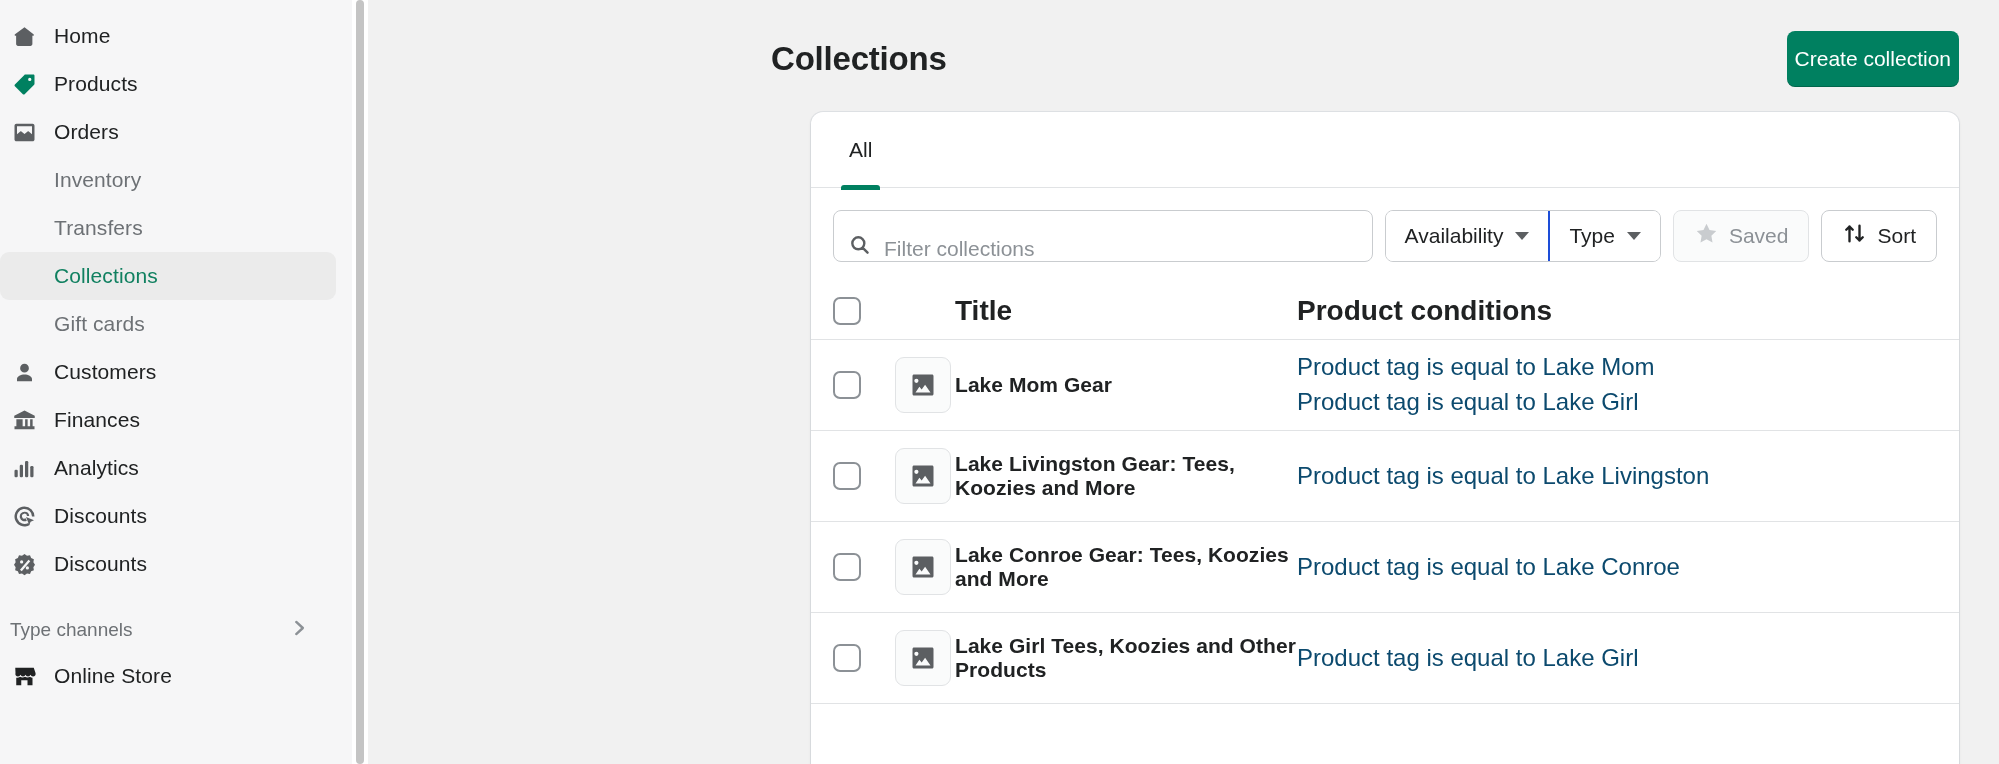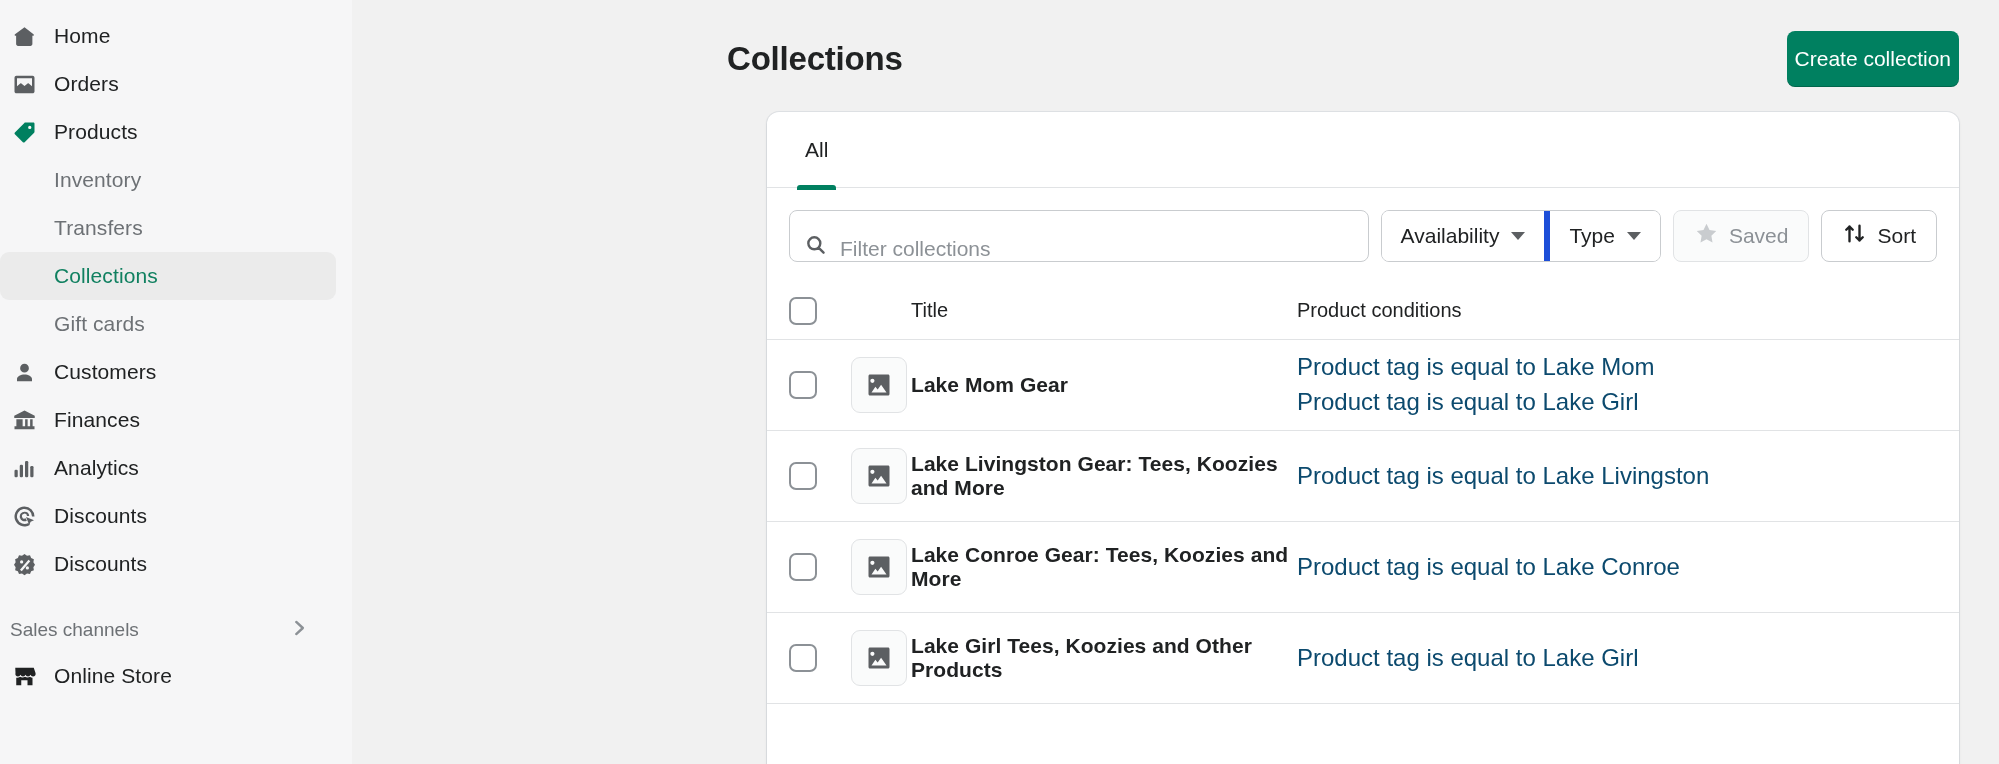--- a/index.html
+++ b/index.html
@@ -15,20 +15,21 @@
     background: #f1f1f1;
     color: #202223;
     -webkit-font-smoothing: antialiased;
   }
 
   .app {
     display: flex;
     width: 1999px;
     height: 764px;
     position: relative;
+    gap: 44px;
   }
 
   
   .sidebar {
     width: 352px;
     height: 764px;
     background: #f6f6f7;
     padding-top: 12px;
     position: relative;
     flex: 0 0 352px;
@@ -228,21 +229,21 @@
     overflow: hidden;
     background: #fff;
   }
   .seg-btn {
     display: flex;
     align-items: center;
     gap: 12px;
     padding: 0 19px;
     background: #ffffff;
     border: none;
-    border-right: 6px solid #1d4ed8;
+    border-right: 2px solid #1d4ed8;
     font-size: 21px;
     font-family: "Liberation Sans", sans-serif;
     color: #202223;
     cursor: pointer;
     height: 100%;
   }
   .seg-btn:last-child { border-right: none; }
 
   .caret {
     width: 0; height: 0;
@@ -279,22 +280,22 @@
     height: 58px;
     padding: 0 22px;
     border-bottom: 1px solid #e1e3e5;
   }
   .col-check { flex: 0 0 62px; display: flex; align-items: center; }
   .col-thumb { flex: 0 0 60px; }
   .col-title { flex: 1 1 auto; }
   .col-cond { flex: 0 0 640px; }
 
   .th {
-    font-size: 20px;
-    font-weight: normal;
+    font-size: 28px;
+    font-weight: bold;
     color: #202223;
   }
 
   .cbox {
     width: 28px;
     height: 28px;
     border: 2px solid #8c9196;
     border-radius: 7px;
     background: #fff;
     cursor: pointer;
@@ -343,33 +344,33 @@
         <svg width="25" height="25" viewBox="0 0 20 20">
             <path fill="#5c5f62" d="M10 2.6 2.4 8.2c-.3.2-.4.6-.2.9.2.3.6.4.9.2l.2-.1V16c0 .8.7 1.5 1.5 1.5h10c.8 0 1.5-.7 1.5-1.5V9.2l.2.1c.3.2.7.1.9-.2.2-.3.1-.7-.2-.9L10 2.6Z"></path>
           </svg>
       </span>
       <span class="nav-label">Home</span>
     </div>
 
     <div class="nav-item">
       <span class="nav-icon">
         <svg width="25" height="25" viewBox="0 0 20 20">
+            <path fill="#008060" d="M10.6 2H17c.6 0 1 .4 1 1v6.4c0 .3-.1.5-.3.7l-7.6 7.6c-.4.4-1 .4-1.4 0L2.3 11.3c-.4-.4-.4-1 0-1.4l7.6-7.6c.2-.2.4-.3.7-.3Zm3.6 2.6a1.3 1.3 0 1 0 0 2.6 1.3 1.3 0 0 0 0-2.6Z"></path>
+          </svg>
+      </span>
+      <span class="nav-label">Products</span>
+    </div>
+
+    <div class="nav-item">
+      <span class="nav-icon">
+        <svg width="25" height="25" viewBox="0 0 20 20">
             <path fill="#5c5f62" d="M3.5 3h13c.8 0 1.5.7 1.5 1.5v11c0 .8-.7 1.5-1.5 1.5h-13C2.7 17 2 16.3 2 15.5v-11C2 3.7 2.7 3 3.5 3Zm.5 2v6.3l2.6-2.1c.3-.2.6-.2.9 0l2.5 2 2.5-2c.3-.2.6-.2.9 0l2.6 2.1V5H4Z"></path>
           </svg>
       </span>
       <span class="nav-label">Orders</span>
-    </div>
-
-    <div class="nav-item">
-      <span class="nav-icon">
-        <svg width="25" height="25" viewBox="0 0 20 20">
-            <path fill="#008060" d="M10.6 2H17c.6 0 1 .4 1 1v6.4c0 .3-.1.5-.3.7l-7.6 7.6c-.4.4-1 .4-1.4 0L2.3 11.3c-.4-.4-.4-1 0-1.4l7.6-7.6c.2-.2.4-.3.7-.3Zm3.6 2.6a1.3 1.3 0 1 0 0 2.6 1.3 1.3 0 0 0 0-2.6Z"></path>
-          </svg>
-      </span>
-      <span class="nav-label">Products</span>
     </div>
 
     <div class="sub-item">
       <span class="nav-label">Inventory</span>
     </div>
 
     <div class="sub-item">
       <span class="nav-label">Transfers</span>
     </div>
 
@@ -428,21 +429,21 @@
         <svg width="25" height="25" viewBox="0 0 20 20">
             <path fill="#5c5f62" d="M10 1.6 12 3l2.4-.4.9 2.2 2.2.9-.4 2.4 1.3 2-1.3 2 .4 2.4-2.2.9-.9 2.2-2.4-.4-2 1.3-2-1.3-2.4.4-.9-2.2-2.2-.9.4-2.4-1.3-2 1.3-2-.4-2.4 2.2-.9.9-2.2L8 3l2-1.4Zm-2.3 5a1.3 1.3 0 1 0 0 2.6 1.3 1.3 0 0 0 0-2.6Zm4.6 4.8a1.3 1.3 0 1 0 0 2.6 1.3 1.3 0 0 0 0-2.6Zm.9-5.3-6.8 8 1.4 1.2 6.8-8-1.4-1.2Z"></path>
           </svg>
       </span>
       <span class="nav-label">Discounts</span>
     </div>
 
     <div class="nav-gap"></div>
 
     <div class="section-head">
-      <span class="sect-label">Sales channels</span>
+      <span class="sect-label">Type channels</span>
       <span>
         <svg width="22" height="22" viewBox="0 0 20 20">
             <path fill="none" stroke="#8c9196" stroke-width="2.2" stroke-linecap="round" stroke-linejoin="round" d="m7.5 4.5 6 5.5-6 5.5"></path>
           </svg>
       </span>
     </div>
 
     <div class="nav-item">
       <span class="nav-icon">
         <svg width="25" height="25" viewBox="0 0 20 20">

